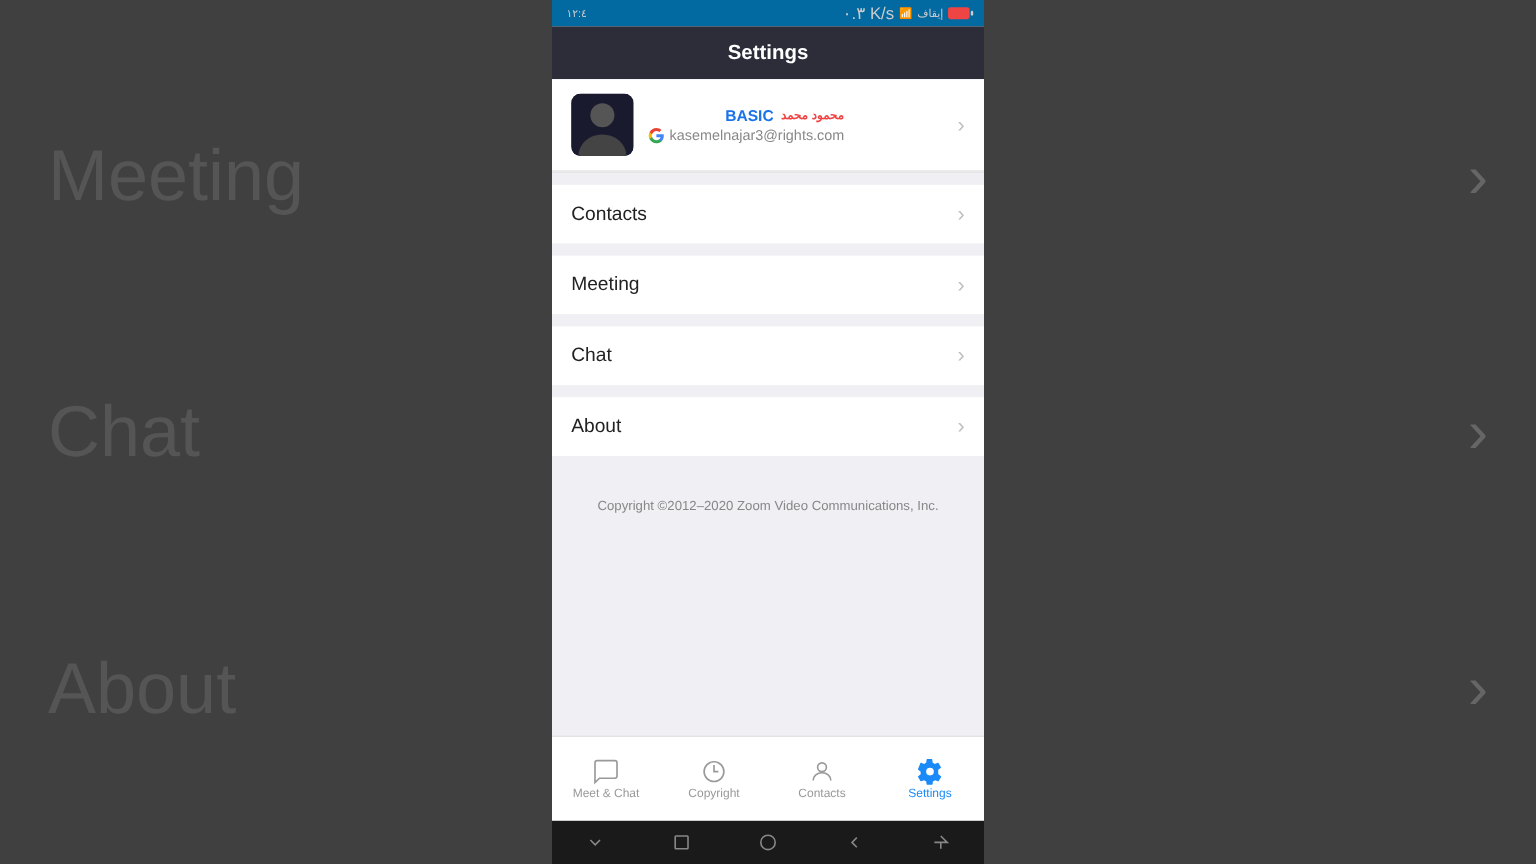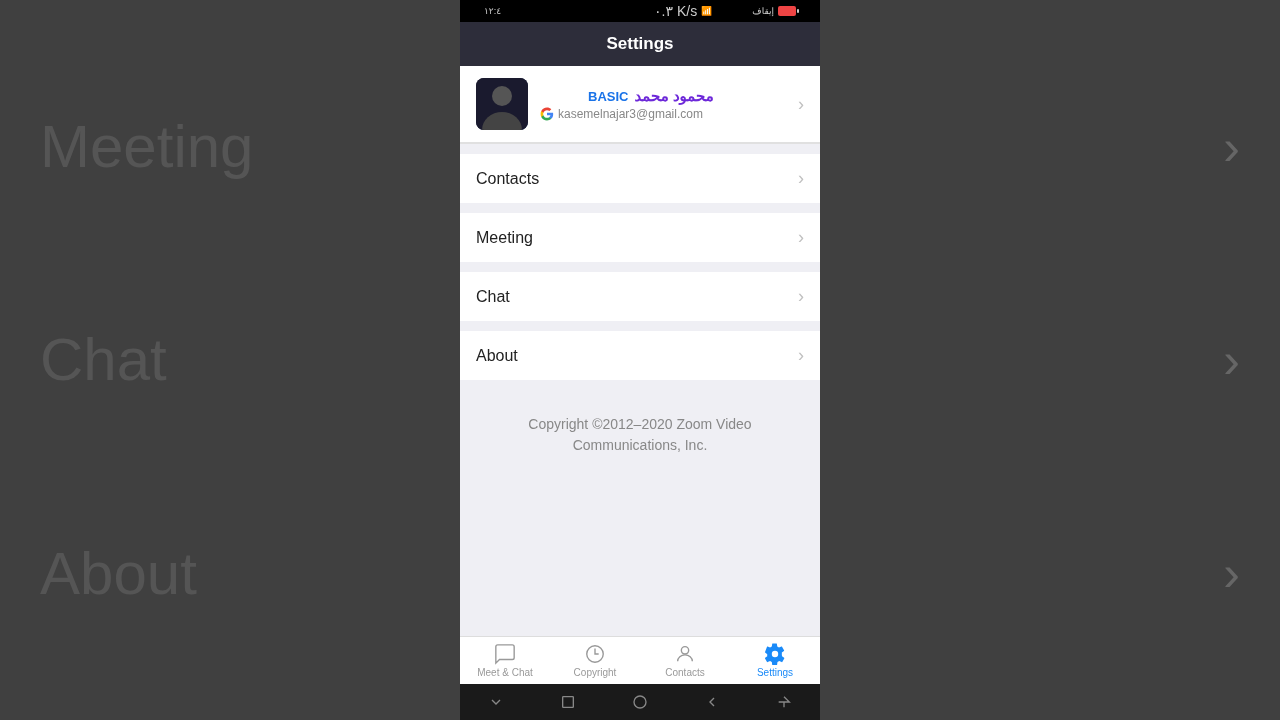--- a/index.html
+++ b/index.html
@@ -59,26 +59,26 @@
       background: #f0f0f5;
       display: flex;
       flex-direction: column;
       position: relative;
       z-index: 10;
       overflow: hidden;
     }
 
     
     .status-bar {
-      background: #000000;
+      background: #0369a1;
       height: 22px;
       display: flex;
       align-items: center;
       justify-content: space-between;
-      padding: 0 24px;
+      padding: 0 12px;
       flex-shrink: 0;
       text-align: right;
     }
     .status-left {
       color: #ccc;
       font-size: 9px;
       direction: rtl;
     }
     .status-right {
       display: flex;
@@ -167,23 +167,23 @@
       flex-direction: column;
       gap: 2px;
     }
     .profile-name-row {
       display: flex;
       align-items: center;
       gap: 6px;
       direction: rtl;
     }
     .profile-name {
-      font-size: 15px;
+      font-size: 10px;
       font-weight: 600;
-      color: #6d28d9;
+      color: #ef4444;
       direction: rtl;
     }
     .profile-basic {
       color: #1a73e8;
       font-size: 13px;
       font-weight: 600;
       margin-left: 48px;
     }
     .profile-email {
       font-size: 12px;
@@ -218,29 +218,29 @@
       color: #222;
     }
 
     
     .copyright-section {
       padding: 24px 16px;
       text-align: center;
       background: #efeff4;
     }
     .copyright-text {
-      font-size: 14px;
+      font-size: 11px;
       color: #888;
       line-height: 1.5;
     }
 
     
     .bottom-nav {
       background: #fff;
-      height: 48px;
+      height: 71px;
       display: flex;
       align-items: center;
       border-top: 1px solid #ddd;
       flex-shrink: 0;
     }
     .nav-item {
       flex: 1;
       display: flex;
       flex-direction: column;
       align-items: center;
@@ -298,21 +298,21 @@
   <span class="bg-right-chevron">›</span>
 </div>
 
 <div class="phone">
 
   <div class="status-bar">
     <span class="status-left">١٢:٤</span>
     <div class="status-right">
       <span style="color:#ccc;font-size:14px;">٠.٣ K/s</span>
       <span style="color:#ccc;font-size:9px;">📶</span>
-      <span style="color:#ccc;font-size:9px;margin-left:36px;">إيقاف</span>
+      <span style="color:#ccc;font-size:9px;">إيقاف</span>
       <div class="battery-indicator"></div>
     </div>
   </div>
 
   <div class="header">
     <span class="header-title">Settings</span>
   </div>
 
   <div class="content">
 
@@ -335,21 +335,21 @@
               <span class="profile-basic">BASIC</span>
             </div>
             <div style="display:flex;align-items:center;gap:4px;">
 
               <svg width="14" height="14" viewBox="0 0 24 24">
                 <path d="M22.56 12.25c0-.78-.07-1.53-.2-2.25H12v4.26h5.92c-.26 1.37-1.04 2.53-2.21 3.31v2.77h3.57c2.08-1.92 3.28-4.74 3.28-8.09z" fill="#4285F4"></path>
                 <path d="M12 23c2.97 0 5.46-.98 7.28-2.66l-3.57-2.77c-.98.66-2.23 1.06-3.71 1.06-2.86 0-5.29-1.93-6.16-4.53H2.18v2.84C3.99 20.53 7.7 23 12 23z" fill="#34A853"></path>
                 <path d="M5.84 14.09c-.22-.66-.35-1.36-.35-2.09s.13-1.43.35-2.09V7.07H2.18C1.43 8.55 1 10.22 1 12s.43 3.45 1.18 4.93l2.85-2.22.81-.62z" fill="#FBBC05"></path>
                 <path d="M12 5.38c1.62 0 3.06.56 4.21 1.64l3.15-3.15C17.45 2.09 14.97 1 12 1 7.7 1 3.99 3.47 2.18 7.07l3.66 2.84c.87-2.6 3.3-4.53 6.16-4.53z" fill="#EA4335"></path>
               </svg>
-              <span class="profile-email">kasemelnajar3@gmail.com</span>
+              <span class="profile-email">kasemelnajar3@rights.com</span>
             </div>
           </div>
         </div>
         <span class="chevron-right">›</span>
       </div>
     </div>
 
     <div class="divider"></div>
 
     <div>

